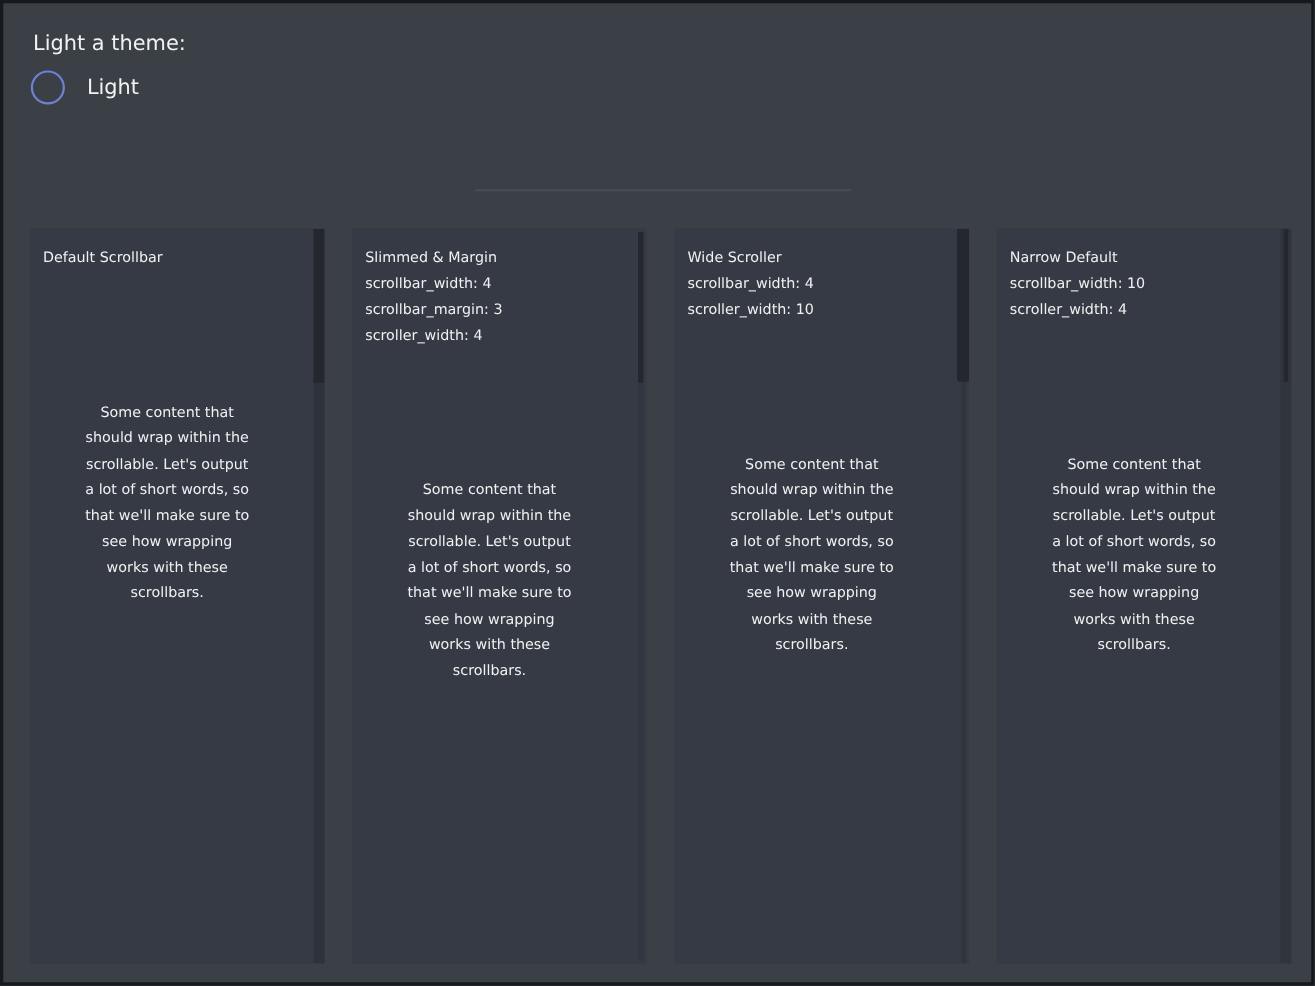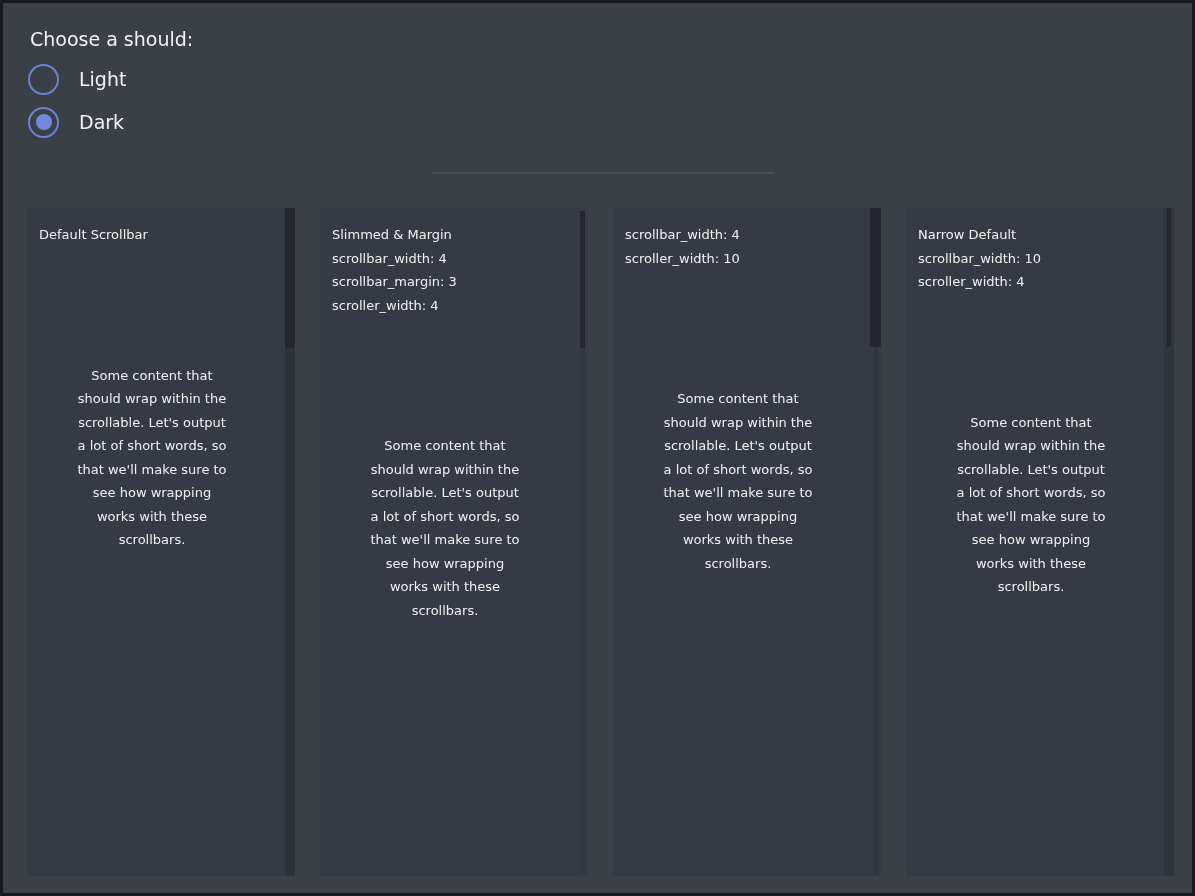--- a/index.html
+++ b/index.html
@@ -82,35 +82,29 @@
   
   .panel-4 .sb-track { top: 0; right: 0; width: 10px; height: 100%; background: #30353d; }
   .panel-4 .sb-thumb { top: 0; right: 3px; width: 4px; height: 139px; background: #24272e; }
 </style>
 </head>
 <body>
 
 <div class="frame">
 
   <section class="theme-chooser">
-    <div class="chooser-label">Choose a should:</div>
+    <div class="chooser-label">Light a theme:</div>
 
     <div class="radio-row">
       <span class="radio-circle">
         <span class="radio-dot"></span>
       </span>
       <span class="radio-label">Light</span>
     </div>
 
-    <div class="radio-row selected">
-      <span class="radio-circle">
-        <span class="radio-dot"></span>
-      </span>
-      <span class="radio-label">Dark</span>
-    </div>
   </section>
 
   <div class="divider"></div>
 
   <main class="columns">
 
     <section class="panel panel-1">
       <div class="panel-inner">
         <div class="panel-title">Default Scrollbar</div>
         <div class="panel-params"></div>
@@ -141,20 +135,21 @@
 see how wrapping
 works with these
 scrollbars.</div>
       </div>
       <div class="sb-track"></div>
       <div class="sb-thumb"></div>
     </section>
 
     <section class="panel panel-3">
       <div class="panel-inner">
+        <div class="panel-title">Wide Scroller</div>
         <div class="panel-params">scrollbar_width: 4
 scroller_width: 10</div>
         <div class="panel-body">Some content that
 should wrap within the
 scrollable. Let's output
 a lot of short words, so
 that we'll make sure to
 see how wrapping
 works with these
 scrollbars.</div>

